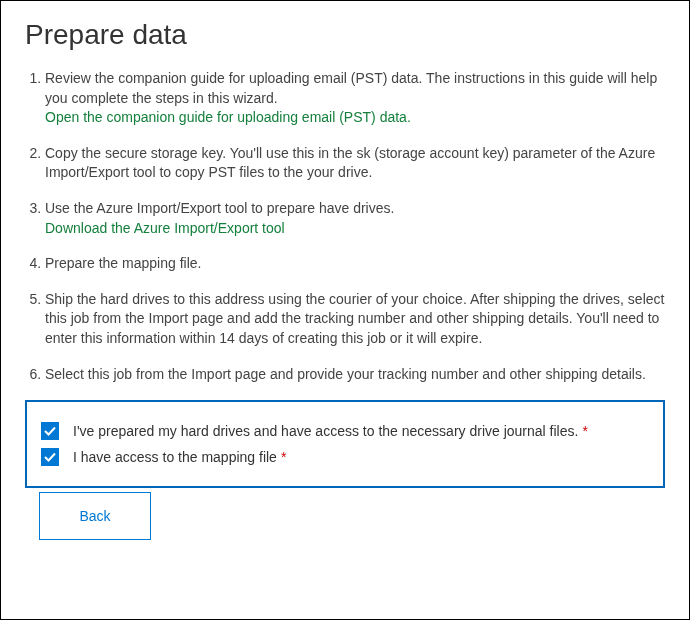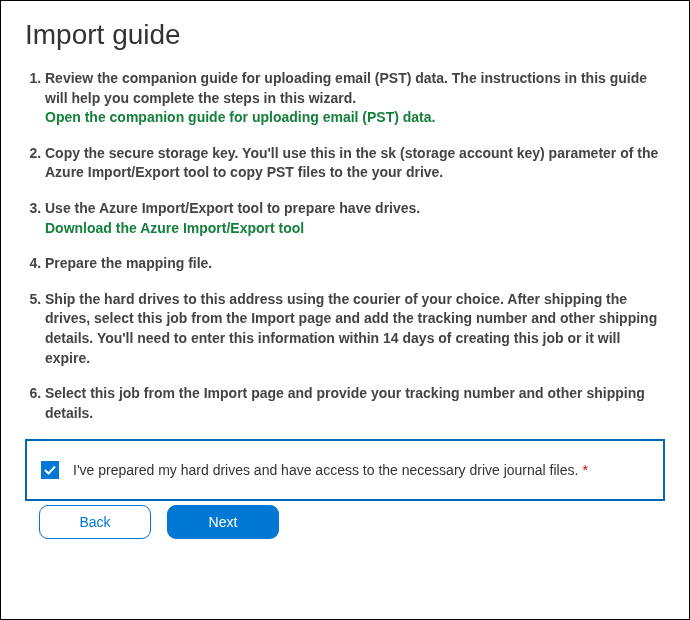--- a/index.html
+++ b/index.html
@@ -20,21 +20,20 @@
       margin-bottom: 18px;
     }
     ol.steps {
       list-style: decimal;
       padding-left: 20px;
     }
     ol.steps > li {
       margin-bottom: 16px;
       line-height: 1.4;
       color: #444;
-      font-weight: bold;
     }
     ol.steps > li .step-text {
       display: block;
     }
     a.link {
       color: #15803d;
       text-decoration: none;
       display: inline-block;
       cursor: pointer;
     }
@@ -63,44 +62,43 @@
     .checkbox-label { color: #333; }
     .req { color: #c00; margin-left: 4px; }
     .button-row {
       display: flex;
       gap: 16px;
       margin-top: 4px;
       padding-left: 14px;
     }
     .btn {
       min-width: 112px;
-      height: 34px;
+      height: 48px;
       display: inline-flex;
       align-items: center;
       justify-content: center;
       font-size: 14px;
       cursor: pointer;
       font-family: inherit;
-      border-radius: 9px;
     }
     .btn-secondary {
       background: #fff;
       border: 1px solid #0078d4;
       color: #0078d4;
     }
     .btn-primary {
       background: #0078d4;
       border: 1px solid #0078d4;
       color: #fff;
     }
   </style>
 </head>
 <body>
 
-<h1 class="title">Import guide</h1>
+<h1 class="title">Prepare data</h1>
 
 <ol class="steps">
   <li>
     <span class="step-text">Review the companion guide for uploading email (PST) data. The instructions in this guide will help you complete the steps in this wizard.</span>
     <a class="link">Open the companion guide for uploading email (PST) data.</a>
   </li>
   <li>
     <span class="step-text">Copy the secure storage key. You'll use this in the sk (storage account key) parameter of the Azure Import/Export tool to copy PST files to the your drive.</span>
   </li>
   <li>
@@ -122,18 +120,27 @@
   <div class="checkbox-row">
     <span class="checkbox">
       <svg viewBox="0 0 12 12">
           <path d="M1 6 L4.5 9.5 L11 2.5" stroke="#fff" stroke-width="2" fill="none"></path>
         </svg>
     </span>
     <span class="checkbox-label">
       <span>I've prepared my hard drives and have access to the necessary drive journal files.</span><span class="req">*</span>
     </span>
   </div>
+  <div class="checkbox-row">
+    <span class="checkbox">
+      <svg viewBox="0 0 12 12">
+          <path d="M1 6 L4.5 9.5 L11 2.5" stroke="#fff" stroke-width="2" fill="none"></path>
+        </svg>
+    </span>
+    <span class="checkbox-label">
+      <span>I have access to the mapping file</span><span class="req">*</span>
+    </span>
+  </div>
 </div>
 
 <div class="button-row">
   <button class="btn btn-secondary">Back</button>
-  <button class="btn btn-primary">Next</button>
 </div>
 
 </body></html>

